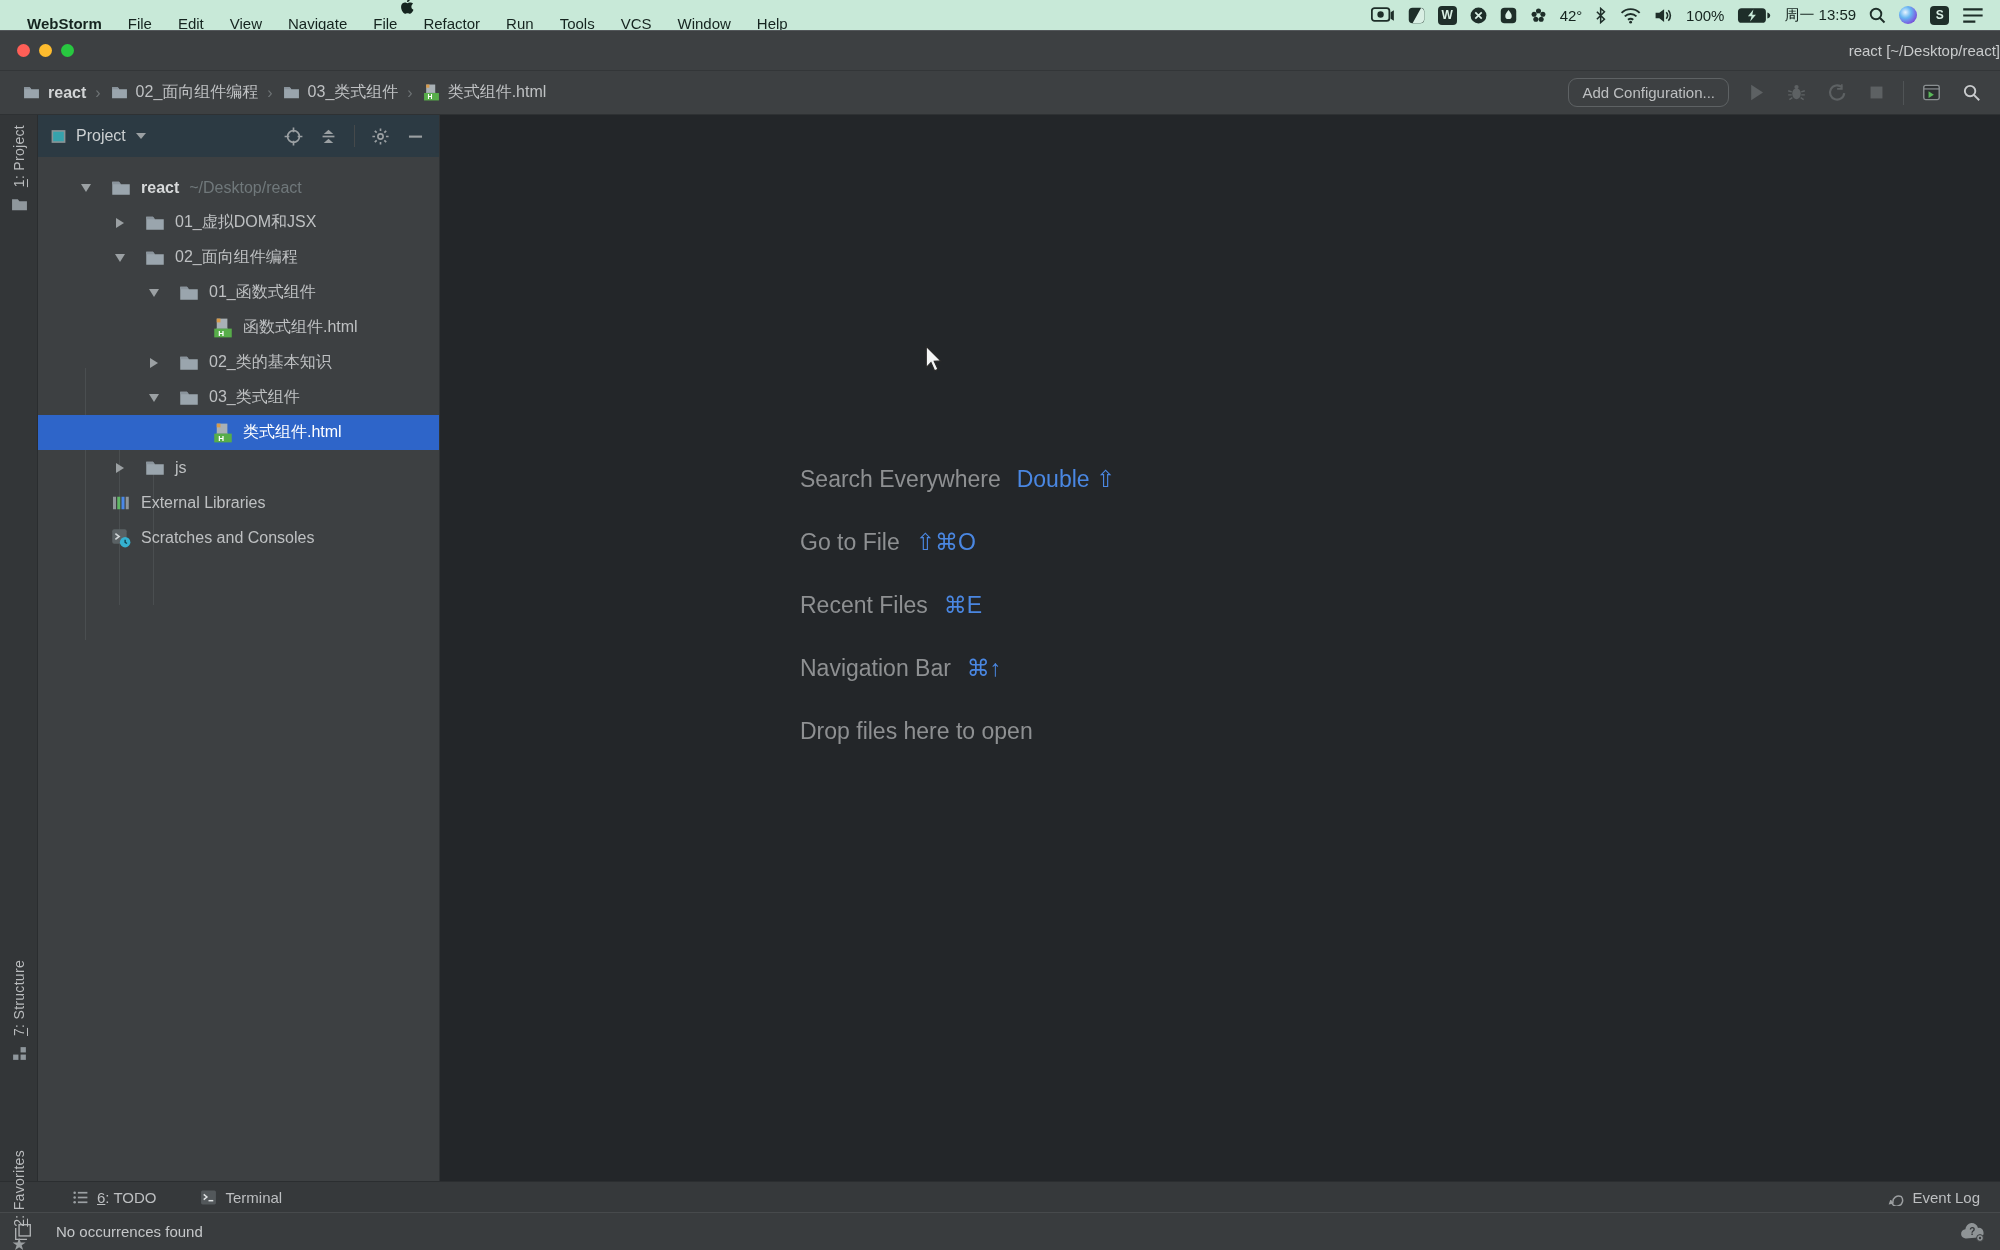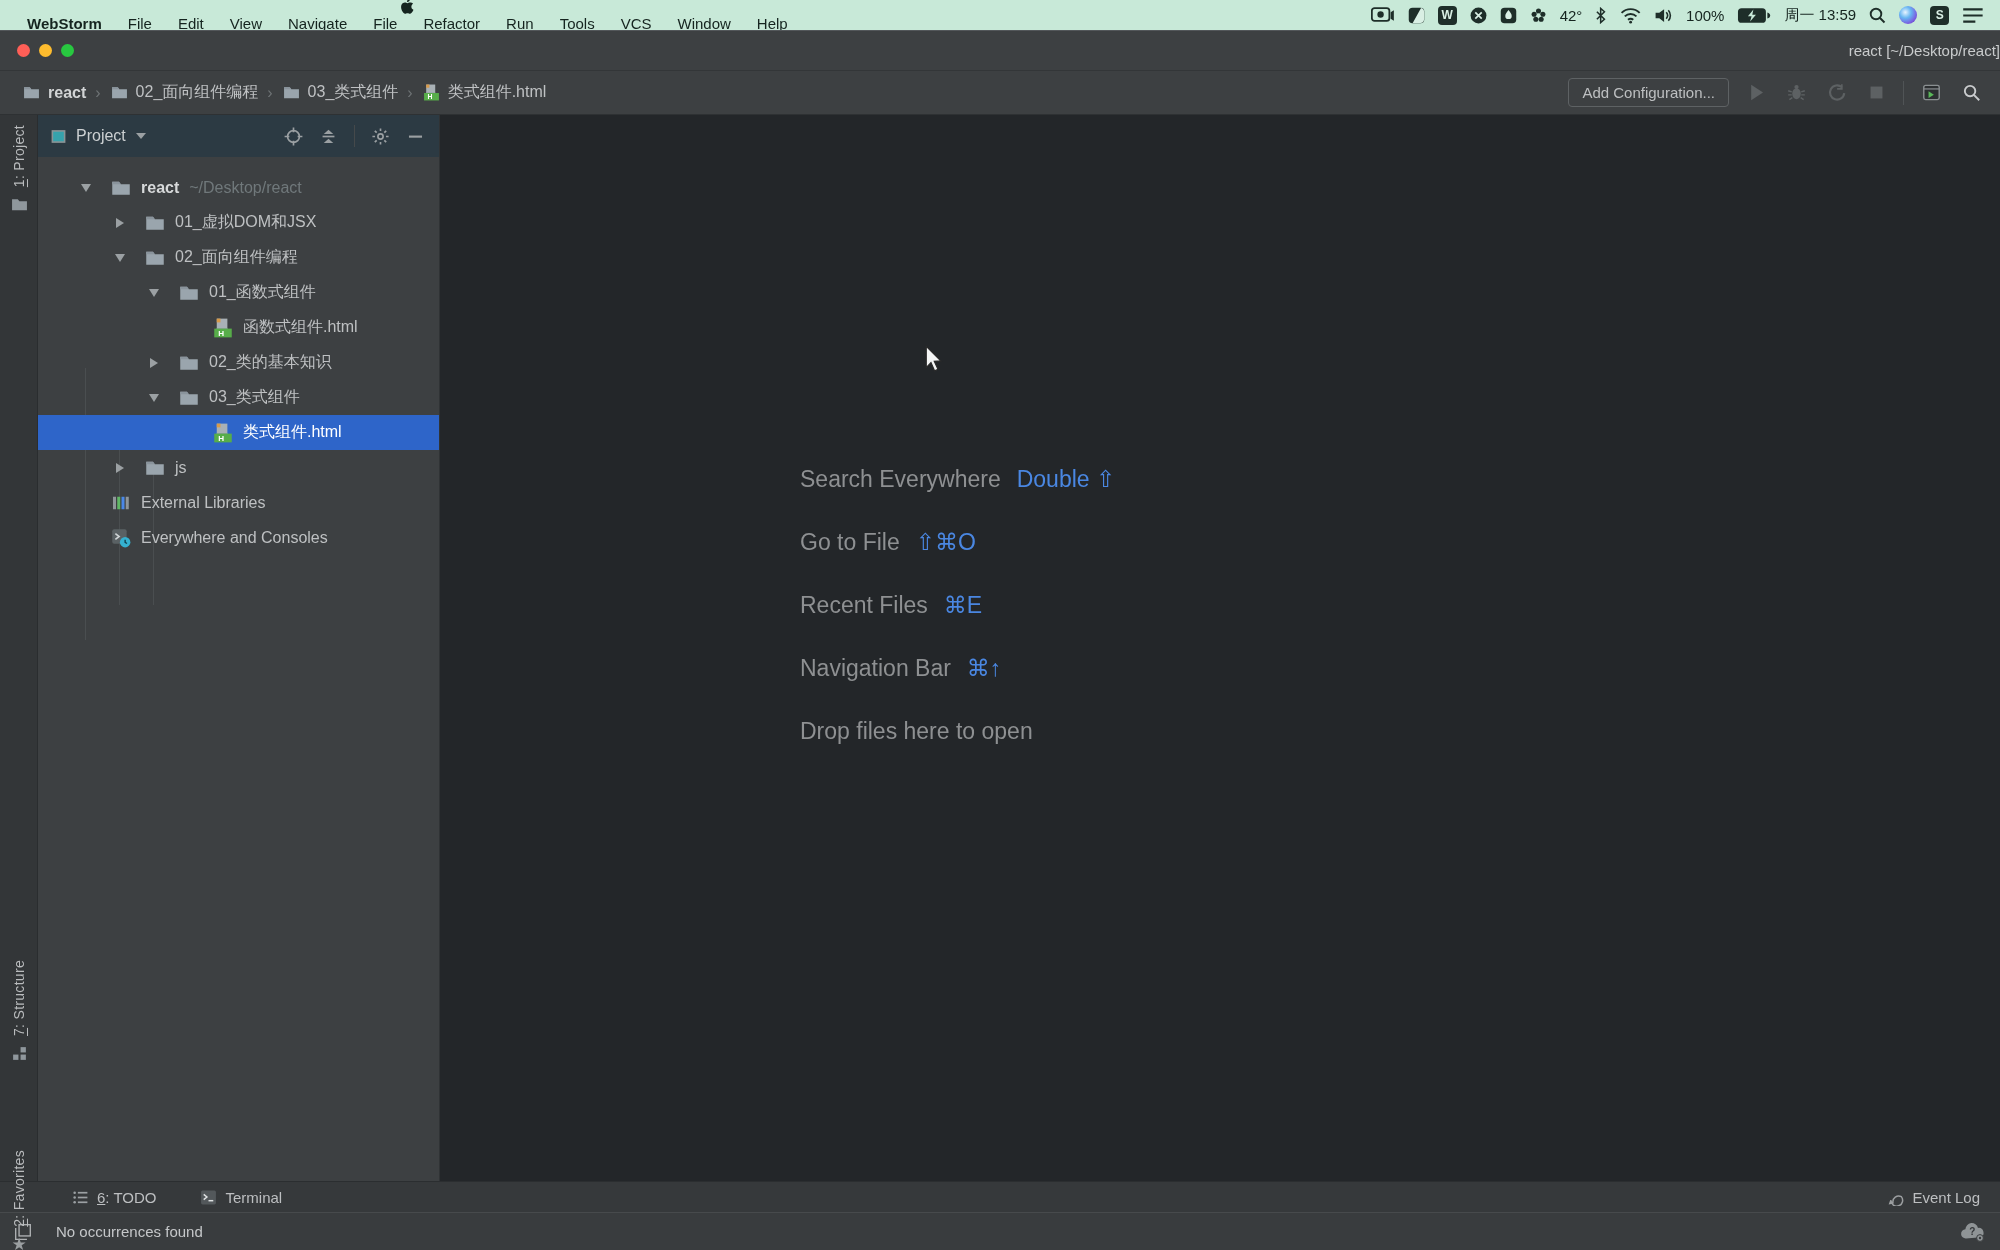--- a/index.html
+++ b/index.html
@@ -31,21 +31,21 @@
   .win-title { position:absolute; left:0; right:0; text-align:right; color:#c9cbcc; font-size:15px; pointer-events:none; }
 
   
   .navbar { height:44px; background:#3d4042; border-bottom:1px solid #2e3133; display:flex; align-items:center; padding:0 16px 0 22px; flex:0 0 auto; }
   .crumbs { display:flex; align-items:center; gap:9px; color:#bfc1c3; font-size:16px; }
   .crumb { display:flex; align-items:center; gap:7px; cursor:default; }
   .crumb .ci svg { width:19px; height:17px; display:block; }
   .crumb.bold .cl { font-weight:700; color:#d2d4d5; }
   .crumb-sep { color:#6e7375; font-size:16px; }
   .nav-right { margin-left:auto; display:flex; align-items:center; gap:14px; }
-  .add-config { border:1px solid #5e6264; border-radius:4px; color:#bdbfc1; font-size:15px; padding:5px 13px; background:transparent; cursor:pointer; white-space:nowrap; }
+  .add-config { border:1px solid #5e6264; border-radius:9px; color:#bdbfc1; font-size:15px; padding:5px 13px; background:transparent; cursor:pointer; white-space:nowrap; }
   .nav-ic { display:flex; align-items:center; justify-content:center; width:26px; height:26px; }
   .nav-ic svg { width:19px; height:19px; }
   .nav-divider { width:1px; height:24px; background:#505456; }
 
   
   .workspace { flex:1 1 auto; display:flex; min-height:0; }
 
   
   .toolstrip { width:38px; background:#333638; border-right:1px solid #2a2d2f; position:relative; flex:0 0 auto; }
   .strip-group { position:absolute; left:0; width:38px; display:flex; flex-direction:column; align-items:center; gap:9px; cursor:pointer; }
@@ -506,21 +506,21 @@
             <span class="indent" style="width: 40px;"></span>
             <span class="chev"></span>
             <span class="ticon">
               <svg viewBox="0 0 16 16">
                 <rect x="1" y="1" width="11.5" height="11.5" rx="1.5" fill="#5a6164"></rect>
                 <path d="M3.5 4.5l3 2.3-3 2.3" stroke="#cfd4d6" stroke-width="1.3" fill="none"></path>
                 <circle cx="11.3" cy="11.3" r="4.2" fill="#35b1d0"></circle>
                 <path d="M11.3 9.3v2.2l1.5.9" stroke="#10404d" stroke-width="1.1" fill="none"></path>
               </svg>
             </span>
-            <span class="tlabel">Everywhere and Consoles</span>
+            <span class="tlabel">Scratches and Consoles</span>
           </div>
         </div>
     </div>
 
     <div class="main-area">
       <div class="shortcuts">
           <div class="sc-row">
             <span class="sc-label">Search Everywhere</span>
             <span class="sc-keys">Double ⇧</span>
           </div>

